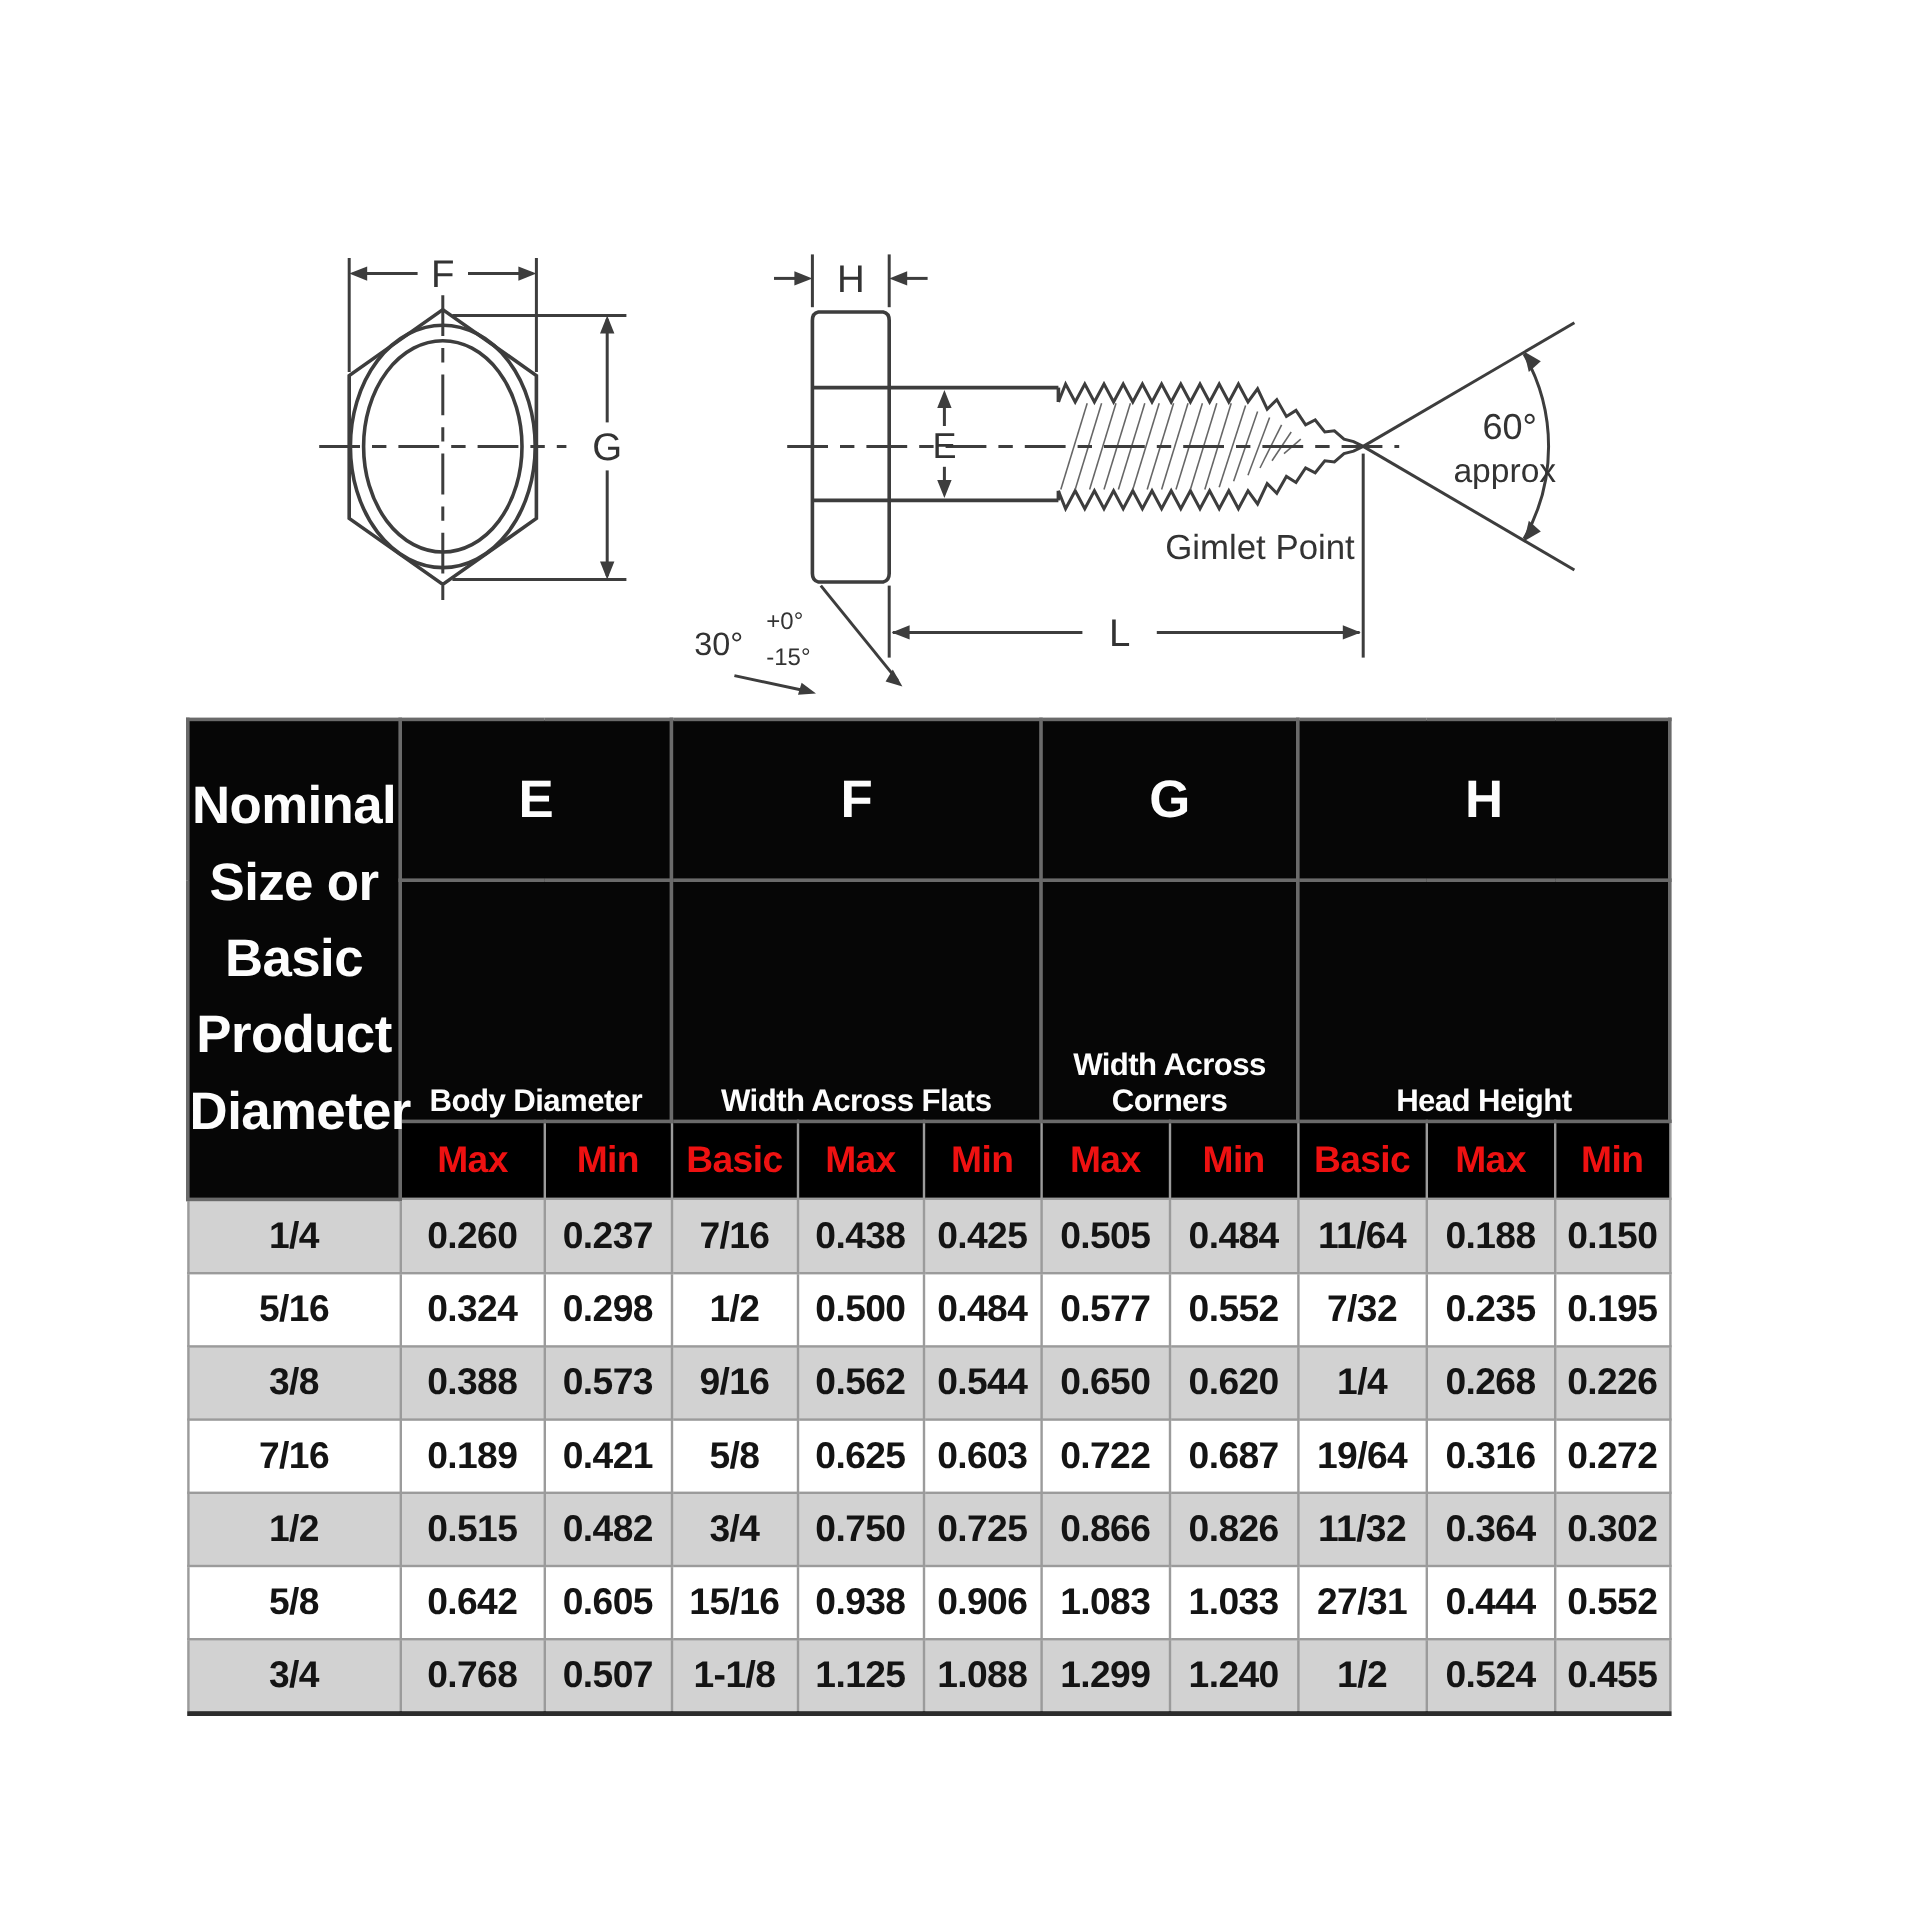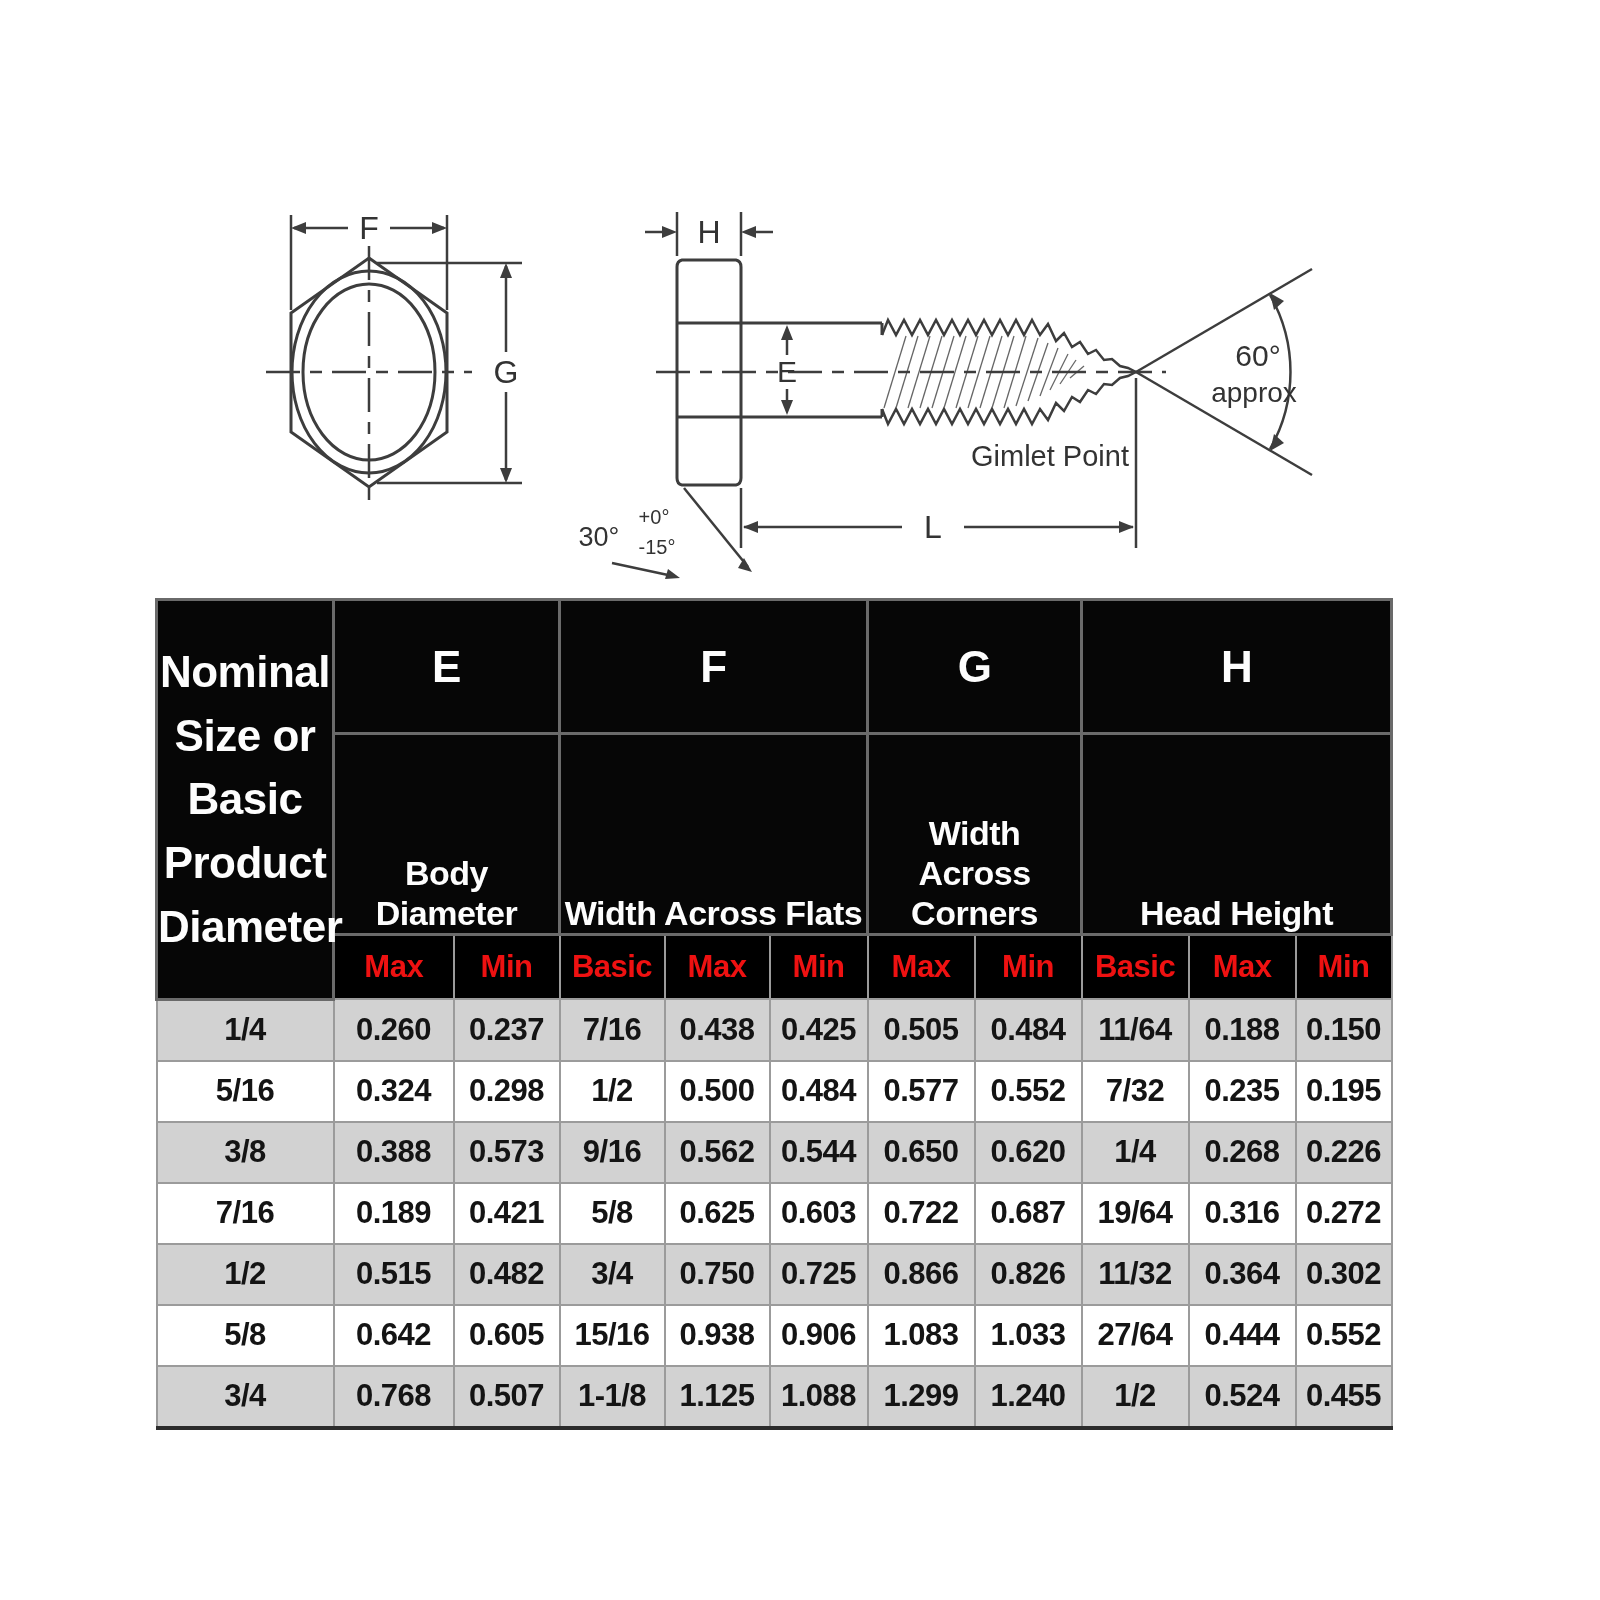--- a/index.html
+++ b/index.html
@@ -6,21 +6,21 @@
   .page{position:relative;width:1600px;height:1600px;background:#ffffff;overflow:hidden;
         font-family:"Liberation Sans",sans-serif;}
   .diagram{position:absolute;left:250px;top:170px;width:1100px;height:420px;}
   .diagram text{fill:#333;font-family:"Liberation Sans",sans-serif;}
   .tbl-wrap{position:absolute;left:155px;top:598px;width:1235px;}
   table.spec{border-collapse:collapse;table-layout:fixed;width:1235px;
              border-bottom:4px solid #2c2c2c;}
   table.spec th,table.spec td{padding:0;text-align:center;font-weight:bold;letter-spacing:-0.5px;}
   th.hdr{background:#060606;color:#fdfdfd;border:3px solid #6a6a6a;}
   th.letter{font-size:44px;height:131px;vertical-align:middle;}
-  th.subtitle{font-size:34px;height:198px;vertical-align:bottom;padding-bottom:14px;line-height:1.18;}
+  th.subtitle{font-size:26px;height:198px;vertical-align:bottom;padding-bottom:14px;line-height:1.18;}
   th.corner{font-size:44px;line-height:1.45;padding:0 12px;vertical-align:middle;}
   th.redlab{background:#000000;color:#ee1111;font-size:31px;height:62px;border:2px solid #9b9b9b;}
   td.val{font-size:31px;color:#141414;height:59px;border:2px solid #9b9b9b;background:#ffffff;}
   tr.alt td.val{background:#d2d2d2;}
 </style>
 </head>
 <body>
 
 <div class="page">
 
@@ -244,21 +244,21 @@
       </tr>
       <tr>
         <td class="val">5/8</td>
         <td class="val">0.642</td>
         <td class="val">0.605</td>
         <td class="val">15/16</td>
         <td class="val">0.938</td>
         <td class="val">0.906</td>
         <td class="val">1.083</td>
         <td class="val">1.033</td>
-        <td class="val">27/64</td>
+        <td class="val">27/31</td>
         <td class="val">0.444</td>
         <td class="val">0.552</td>
       </tr>
       <tr class="alt">
         <td class="val">3/4</td>
         <td class="val">0.768</td>
         <td class="val">0.507</td>
         <td class="val">1-1/8</td>
         <td class="val">1.125</td>
         <td class="val">1.088</td>

